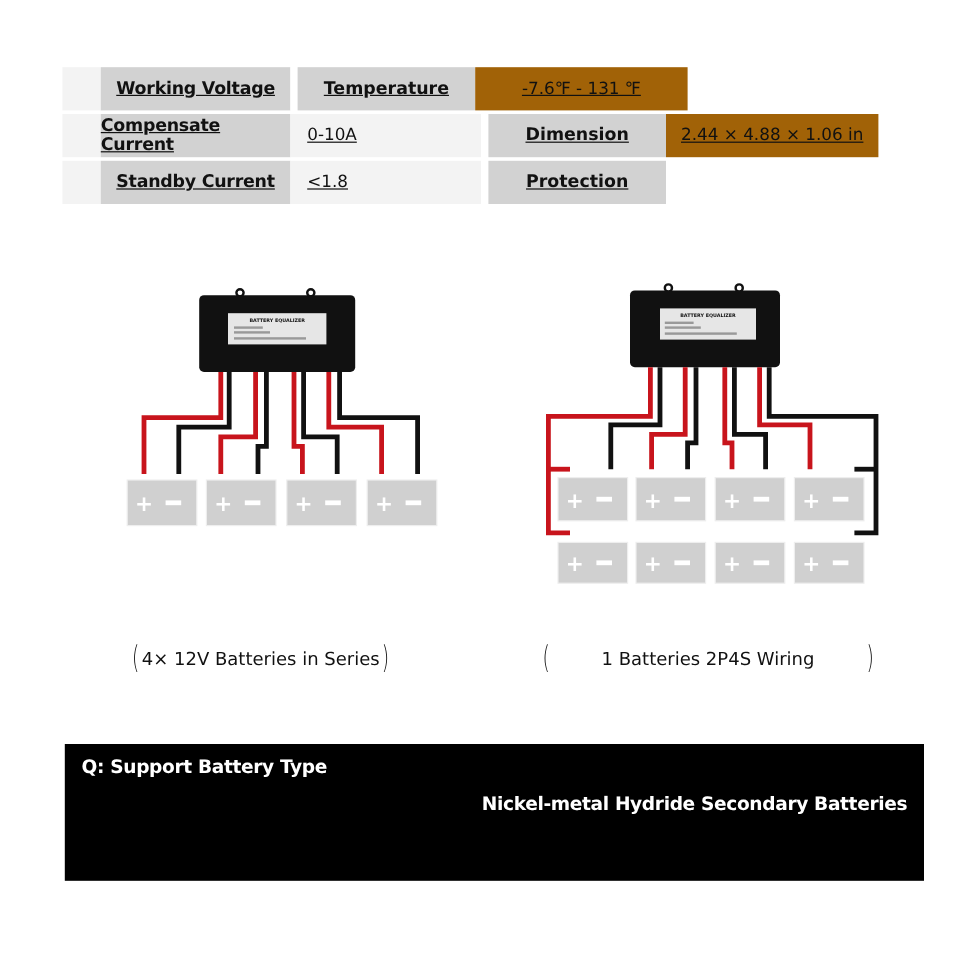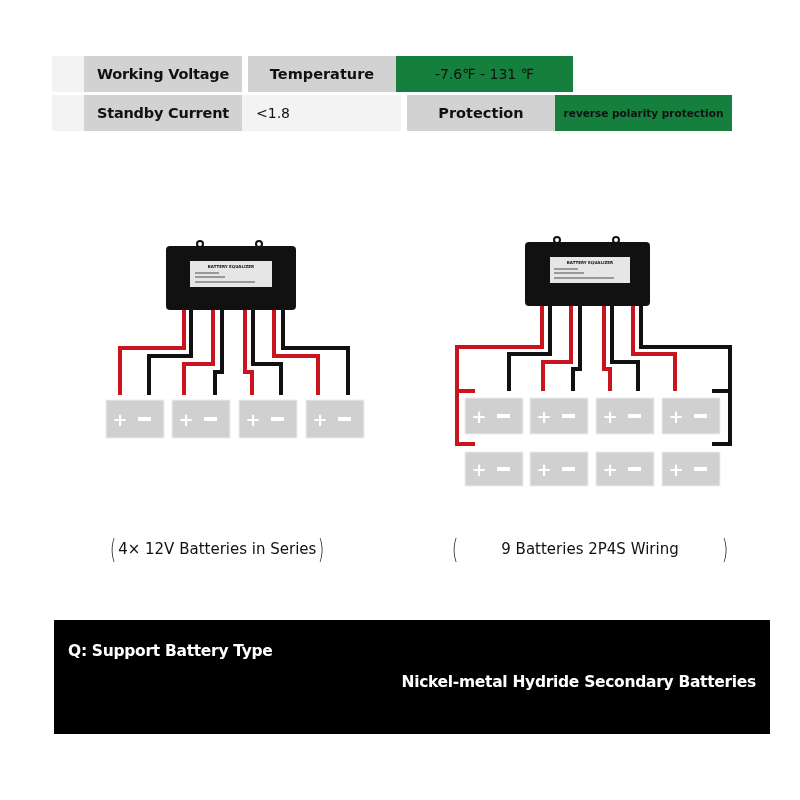--- a/index.html
+++ b/index.html
@@ -1,53 +1,60 @@
 <!DOCTYPE html>
 <html><head>
 <meta charset="utf-8">
 <style>
   html, body { margin: 0; padding: 0; background: #ffffff; }
   body { width: 800px; height: 800px; position: relative; overflow: hidden;
          font-family: "DejaVu Sans", sans-serif; color: #111; }
   .spec-table { position: absolute; left: 52px; top: 56px; width: 710px; }
-  .spec-row { display: flex; height: 36px; margin-bottom: 3px; }
+  .spec-row { display: flex; height: 36px; margin-bottom: 3px; text-decoration: underline; }
   .cell { display: flex; align-items: center; justify-content: center; font-size: 14.5px; }
   .pad { width: 32px; background: #f3f3f3; }
   .lbl { width: 158px; background: #d2d2d2; font-weight: bold; letter-spacing: -0.2px; }
   .val { width: 145px; background: #f3f3f3; justify-content: flex-start; padding-left: 14px; font-size: 14px; }
   .gap { width: 6px; background: #ffffff; }
   .lbl2 { width: 148px; background: #d2d2d2; font-weight: bold; }
-  .val2 { width: 177px; background: #15803d; font-size: 14px; }
+  .val2 { width: 177px; background: #a16207; font-size: 14px; }
   .val2.small { font-size: 10.5px; font-weight: bold; }
   .diagram { position: absolute; }
   .caption { position: absolute; top: 534px; font-size: 15px; display: flex; align-items: center; }
   .paren { font-size: 26px; font-weight: 300; transform: scaleX(0.6); }
   .qa { position: absolute; left: 54px; top: 620px; width: 716px; height: 114px; background: #000;
-        color: #fff; font-weight: bold; font-size: 15.5px; box-sizing: border-box; padding: 20px 14px; }
+        color: #fff; font-weight: bold; font-size: 15.5px; box-sizing: border-box; padding: 8px 14px; }
   .qa .line { height: 31px; line-height: 22px; letter-spacing: -0.3px; }
   .qa .indent { padding-left: 22px; text-align: right; }
 </style>
 </head>
 <body>
 
 <div class="spec-table">
   <div class="spec-row">
     <div class="cell pad"></div>
     <div class="cell lbl">Working Voltage</div>
     <div class="cell gap"></div>
     <div class="cell lbl2">Temperature</div>
     <div class="cell val2">-7.6℉ - 131 ℉</div>
   </div>
   <div class="spec-row">
     <div class="cell pad"></div>
+    <div class="cell lbl">Compensate Current</div>
+    <div class="cell val">0-10A</div>
+    <div class="cell gap"></div>
+    <div class="cell lbl2">Dimension</div>
+    <div class="cell val2">2.44 × 4.88 × 1.06 in</div>
+  </div>
+  <div class="spec-row">
+    <div class="cell pad"></div>
     <div class="cell lbl">Standby Current</div>
     <div class="cell val">&lt;1.8</div>
     <div class="cell gap"></div>
     <div class="cell lbl2">Protection</div>
-    <div class="cell val2 small">reverse polarity protection</div>
   </div>
 </div>
 
 <svg class="diagram" style="left:100px;top:230px" width="270" height="220" viewBox="0 0 270 220">
   <g>
     <circle cx="100" cy="14" r="3" fill="none" stroke="#111" stroke-width="2"></circle>
     <circle cx="159" cy="14" r="3" fill="none" stroke="#111" stroke-width="2"></circle>
     <rect x="66" y="16" width="130" height="64" rx="4" fill="#111"></rect>
     <rect x="90" y="31" width="82" height="26" fill="#e6e6e6"></rect>
     <text x="131" y="38" font-size="4" text-anchor="middle" fill="#111" font-family="DejaVu Sans, sans-serif" font-weight="bold">BATTERY EQUALIZER</text>
@@ -158,20 +165,20 @@
   </g>
 </svg>
 
 <div class="caption" style="left:108px">
   <span class="paren">(</span>
   <span>4× 12V Batteries in Series</span>
   <span class="paren">)</span>
 </div>
 <div class="caption" style="left:450px;width:280px;justify-content:space-between">
   <span class="paren">(</span>
-  <span>9 Batteries 2P4S Wiring</span>
+  <span>1 Batteries 2P4S Wiring</span>
   <span class="paren">)</span>
 </div>
 
 <div class="qa">
   <div class="line">Q: Support Battery Type</div>
   <div class="line indent">Nickel-metal Hydride Secondary Batteries</div>
 </div>
 
 </body></html>

